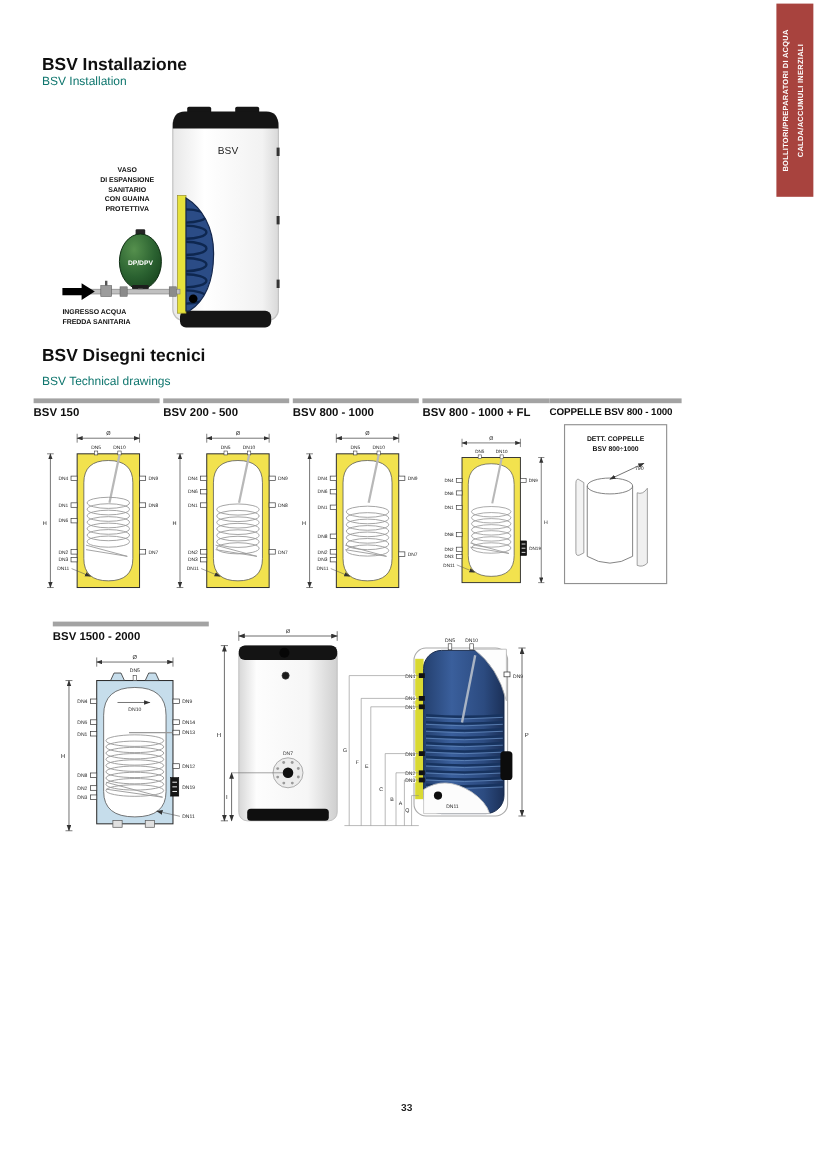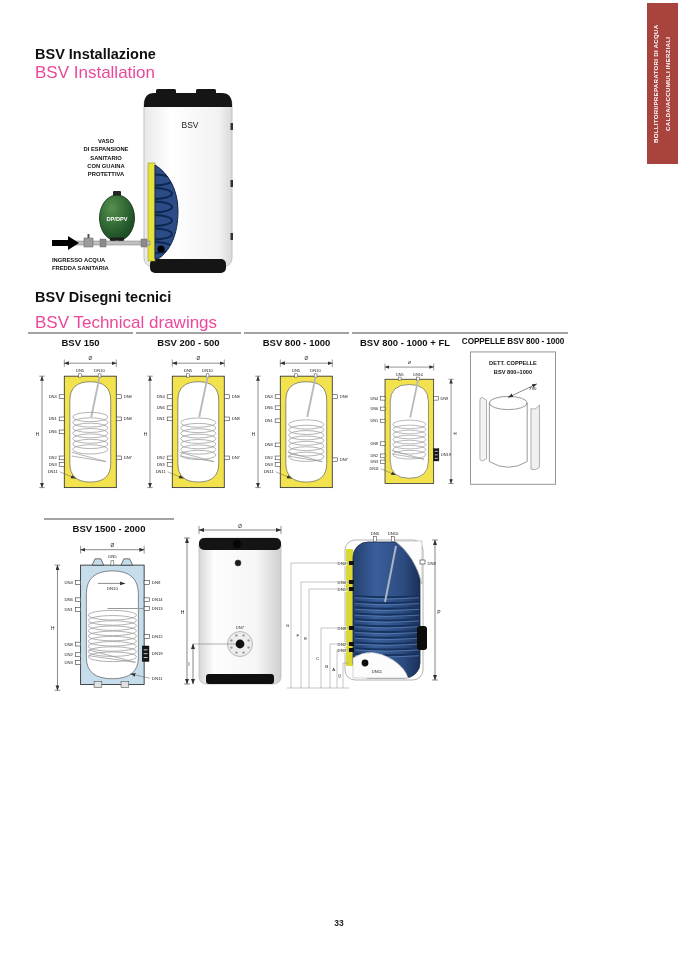--- a/index.html
+++ b/index.html
@@ -4,27 +4,27 @@
 <style>
 *{margin:0;padding:0;box-sizing:border-box}
 html,body{background:#fff}
 body{width:678px;height:959px;position:relative;font-family:"Liberation Sans",sans-serif;overflow:hidden}
 .page{position:absolute;inset:0;background:#ffffff}
 .side-tab{position:absolute;right:0;top:3px;width:31px;height:161px;color:#fff;
   writing-mode:vertical-rl;transform:rotate(180deg);font-size:6.2px;font-weight:bold;
   text-align:center;line-height:2.0;letter-spacing:.25px;padding:3px 3px}
 .side-tab span{display:block}
 .t1{position:absolute;font-size:14.5px;font-weight:bold;color:#0f0f0f}
-.t2{position:absolute;font-size:17px;font-weight:normal;color:#ec4899}
+.t2{position:absolute;font-size:10px;font-weight:normal;color:#0f766e}
 .install-fig{position:absolute;left:44px;top:85px;width:230px;height:200px}
 #row1{position:absolute;left:0;top:332px;width:678px;height:186px}
 #row2{position:absolute;left:16px;top:518px;width:678px;height:200px}
 .dg-col{position:absolute;top:0}
-.dg-header{border-top:2px solid #a3a3a3;padding-top:3px;font-size:9.5px;font-weight:bold;
-  text-align:center;color:#0f0f0f;white-space:nowrap}
+.dg-header{border-top:4px solid #a3a3a3;padding-top:3px;font-size:9.5px;font-weight:bold;
+  text-align:left;color:#0f0f0f;white-space:nowrap}
 .dg-header.small{font-size:8.2px;letter-spacing:-.1px}
 .dg-body{margin-top:4px;display:flex;justify-content:center;overflow:visible}
 .page-num{position:absolute;left:0;right:0;top:918px;text-align:center;font-size:8.5px;font-weight:bold;color:#222}
 svg text{font-family:"Liberation Sans",sans-serif}
 </style>
 </head>
 <body>
 
 <div class="page">
   <div class="side-tab" style="background: rgb(168, 67, 62);">

